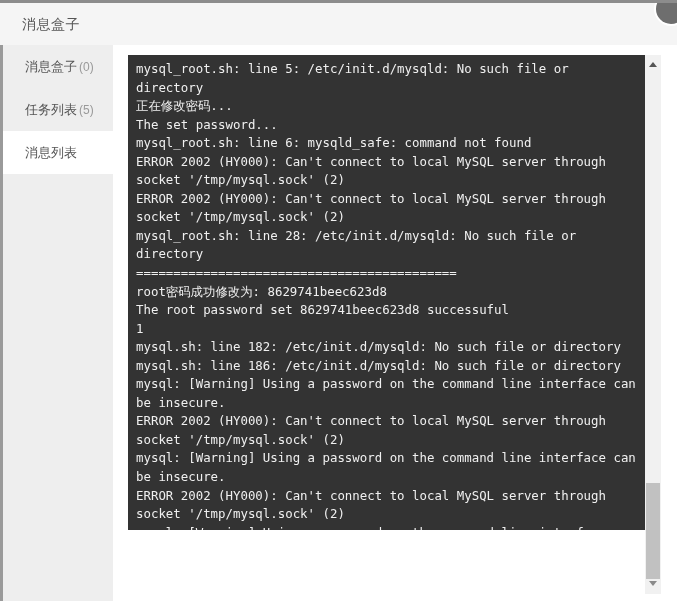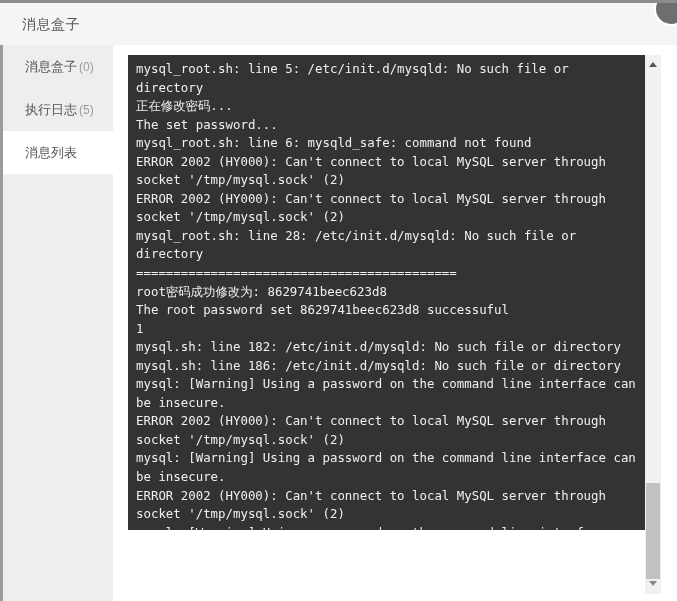--- a/index.html
+++ b/index.html
@@ -167,21 +167,21 @@
 
   <div class="corner-badge"></div>
 
   <div class="sidebar">
 
     <div class="side-item">
       <span>消息盒子</span><span class="count">(0)</span>
     </div>
 
     <div class="side-item">
-      <span>执行日志</span><span class="count">(5)</span>
+      <span>任务列表</span><span class="count">(5)</span>
     </div>
 
     <div class="side-item active">
       <span>消息列表</span>
     </div>
 
   </div>
 
   <div class="console-wrap">
     <pre class="console-text">mysql_root.sh: line 5: /etc/init.d/mysqld: No such file or directory

